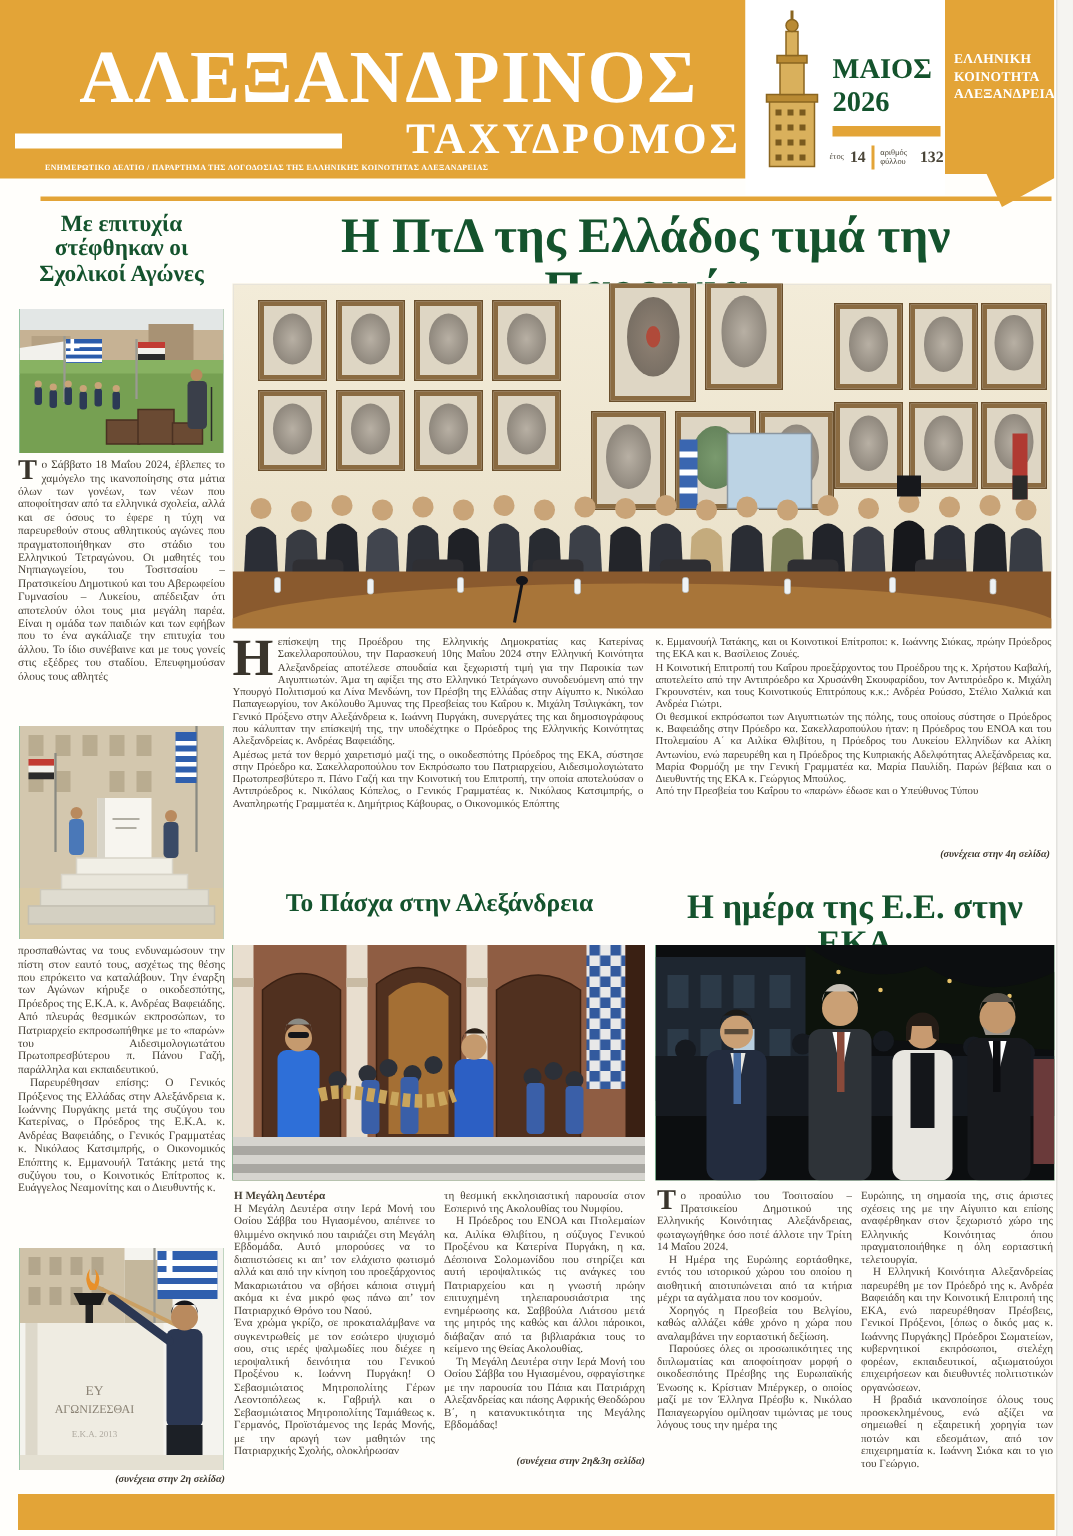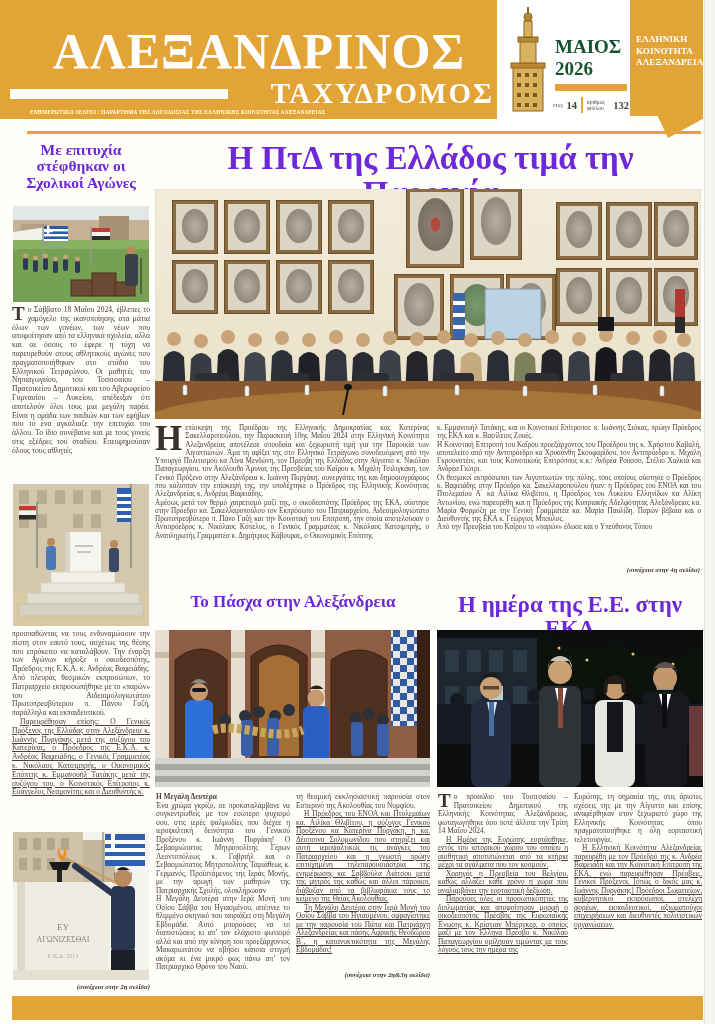--- a/index.html
+++ b/index.html
@@ -14,24 +14,24 @@
   .white-box{background:#fff;}
   .month{font-size:19px;font-weight:600;color:#14532d;text-align:left;line-height:1.15;}
   .yr-row{display:flex;align-items:center;gap:4px;color:#4a4538;}
   .yr-lbl{font-size:5.6px;line-height:1.1;}
   .yr-num{font-size:10.5px;font-weight:600;}
   .yr-div{width:2px;height:16px;background:#e3a437;}
   .ribbon{clip-path:polygon(0 0,100% 0,100% 86%,52% 100%,38% 84%,0 84%);
           color:#fff;font-weight:bold;font-size:9px;line-height:1.3;letter-spacing:.2px;
           padding:34px 0 0 6px;box-sizing:border-box;}
   
-  .headline{font-weight:bold;color:#6d28d9;text-align:center;line-height:1.05;}
+  .headline{font-weight:bold;color:#14532d;text-align:center;line-height:1.05;}
   .body-text{text-align:justify;color:#474136;overflow:hidden;}
   .body-text p{margin:0;}
-  p.ind{text-indent:8px;text-decoration:underline;}
+  p.ind{text-indent:8px;}
   .dc{float:left;font-weight:bold;line-height:.78;margin:1px 3px 0 0;color:#3a352c;}
   .dc-lead{font-size:35px;}
   .dc-sm{font-size:19px;}
   .kick{font-weight:bold;}
   .cont{font-style:italic;font-weight:bold;color:#3a352c;text-align:right;font-size:6.8px;}
   
   .photo{position:absolute;overflow:hidden;background:#15803d;box-shadow:0 0 0 1px #e8e4da inset;}
   .frame{position:absolute;background:#ded6c4;border:3px solid #8a6b42;box-shadow:0 0 0 1px #6a4f2c;box-sizing:border-box;}
   .frame .ov{width:70%;height:74%;margin:12% auto 0;border-radius:50%;background:radial-gradient(#b8b0a4,#7e776d);}
 </style>
@@ -450,22 +450,22 @@
         <rect y="128" width="275" height="6" fill="#d6d4cf"></rect>
           <rect y="134" width="275" height="6" fill="#a9a7a2"></rect>
         <rect y="140" width="275" height="6" fill="#d6d4cf"></rect>
           <rect y="146" width="275" height="6" fill="#a9a7a2"></rect>
         <rect y="152" width="275" height="5" fill="#d6d4cf"></rect>
       </g>
     </svg>
   </div>
   <div class="abs body-text" style="left:156px;top:793px;width:134px;height:186px;font-size:7.4px;line-height:1.15;">
     <p class="kick">Η Μεγάλη Δευτέρα</p>
+    <p>Η Μεγάλη Δευτέρα στην Ιερά Μονή του Οσίου Σάββα του Ηγιασμένου, απέπνεε το θλιμμένο σκηνικό που ταιριάζει στη Μεγάλη Εβδομάδα. Αυτό μπορούσες να το διαπιστώσεις κι απ’ τον ελάχιστο φωτισμό αλλά και από την κίνηση του προεξάρχοντος Μακαριωτάτου να σβήσει κάποια στιγμή ακόμα κι ένα μικρό φως πάνω απ’ τον Πατριαρχικό Θρόνο του Ναού.</p>
     <p>Ένα χρώμα γκρίζο, σε προκαταλάμβανε να συγκεντρωθείς με τον εσώτερο ψυχισμό σου, στις ιερές ψαλμωδίες που διέχεε η ιεροψαλτική δεινότητα του Γενικού Προξένου κ. Ιωάννη Πυργάκη! Ο Σεβασμιώτατος Μητροπολίτης Γέρων Λεοντοπόλεως κ. Γαβριήλ και ο Σεβασμιώτατος Μητροπολίτης Ταμιάθεως κ. Γερμανός, Προϊστάμενος της Ιεράς Μονής, με την αρωγή των μαθητών της Πατριαρχικής Σχολής, ολοκλήρωσαν</p>
-    <p>Η Μεγάλη Δευτέρα στην Ιερά Μονή του Οσίου Σάββα του Ηγιασμένου, απέπνεε το θλιμμένο σκηνικό που ταιριάζει στη Μεγάλη Εβδομάδα. Αυτό μπορούσες να το διαπιστώσεις κι απ’ τον ελάχιστο φωτισμό αλλά και από την κίνηση του προεξάρχοντος Μακαριωτάτου να σβήσει κάποια στιγμή ακόμα κι ένα μικρό φως πάνω απ’ τον Πατριαρχικό Θρόνο του Ναού.</p>
   </div>
   <div class="abs body-text" style="left:296px;top:793px;width:134px;height:176px;font-size:7.4px;line-height:1.15;">
     <p>τη θεσμική εκκλησιαστική παρουσία στον Εσπερινό της Ακολουθίας του Νυμφίου.</p>
     <p class="ind">Η Πρόεδρος του ΕΝΟΑ και Πτολεμαίων κα. Αιλίκα Θλιβίτου, η σύζυγος Γενικού Προξένου κα Κατερίνα Πυργάκη, η κα. Δέσποινα Σολομωνίδου που στηρίζει και αυτή ιεροψαλτικώς τις ανάγκες του Πατριαρχείου και η γνωστή πρώην επιτυχημένη τηλεπαρουσιάστρια της ενημέρωσης κα. Σαββούλα Λιάτσου μετά της μητρός της καθώς και άλλοι πάροικοι, διάβαζαν από τα βιβλιαράκια τους το κείμενο της Θείας Ακολουθίας.</p>
     <p class="ind">Τη Μεγάλη Δευτέρα στην Ιερά Μονή του Οσίου Σάββα του Ηγιασμένου, σφραγίστηκε με την παρουσία του Πάπα και Πατριάρχη Αλεξανδρείας και πάσης Αφρικής Θεοδώρου Β΄, η κατανυκτικότητα της Μεγάλης Εβδομάδας!</p>
   </div>
   <div class="abs cont" style="left:296px;top:971px;width:134px;">(συνέχεια στην 2η&amp;3η σελίδα)</div>
 
   <div class="abs headline" style="left:437px;top:593px;width:266px;font-size:23px;font-family:Liberation Serif, serif;">Η ημέρα της Ε.Ε. στην ΕΚΑ</div>
   <div class="photo" style="left:437px;top:630px;width:266px;height:157px;">
@@ -524,17 +524,18 @@
   </div>
   <div class="abs body-text" style="left:438px;top:793px;width:130px;height:186px;font-size:7.4px;line-height:1.15;">
     <p><span class="dc dc-sm">Τ</span><span>ο προαύλιο του Τοσιτσαίου – Πρατσικείου Δημοτικού της Ελληνικής Κοινότητας Αλεξάνδρειας, φωταγωγήθηκε όσο ποτέ άλλοτε την Τρίτη 14 Μαΐου 2024.</span></p>
     <p class="ind">Η Ημέρα της Ευρώπης εορτάσθηκε, εντός του ιστορικού χώρου του οποίου η αισθητική αποτυπώνεται από τα κτήρια μέχρι τα αγάλματα που τον κοσμούν.</p>
     <p class="ind">Χορηγός η Πρεσβεία του Βελγίου, καθώς αλλάζει κάθε χρόνο η χώρα που αναλαμβάνει την εορταστική δεξίωση.</p>
     <p class="ind">Παρούσες όλες οι προσωπικότητες της διπλωματίας και αποφοίτησαν μορφή ο οικοδεσπότης Πρέσβης της Ευρωπαϊκής Ένωσης κ. Κρίστιαν Μπέργκερ, ο οποίος μαζί με τον Έλληνα Πρέσβυ κ. Νικόλαο Παπαγεωργίου ομίλησαν τιμώντας με τους λόγους τους την ημέρα της</p>
   </div>
   <div class="abs body-text" style="left:574px;top:793px;width:128px;height:186px;font-size:7.4px;line-height:1.15;">
     <p>Ευρώπης, τη σημασία της, στις άριστες σχέσεις της με την Αίγυπτο και επίσης αναφέρθηκαν στον ξεχωριστό χώρο της Ελληνικής Κοινότητας όπου πραγματοποιήθηκε η όλη εορταστική τελετουργία.</p>
     <p class="ind">Η Ελληνική Κοινότητα Αλεξανδρείας παρευρέθη με τον Πρόεδρό της κ. Ανδρέα Βαφειάδη και την Κοινοτική Επιτροπή της ΕΚΑ, ενώ παρευρέθησαν Πρέσβεις, Γενικοί Πρόξενοι, [όπως ο δικός μας κ. Ιωάννης Πυργάκης] Πρόεδροι Σωματείων, κυβερνητικοί εκπρόσωποι, στελέχη φορέων, εκπαιδευτικοί, αξιωματούχοι επιχειρήσεων και διευθυντές πολιτιστικών οργανώσεων.</p>
+    <p class="ind">Η βραδιά ικανοποίησε όλους τους προσκεκλημένους, ενώ αξίζει να σημειωθεί η εξαιρετική χορηγία των ποτών και εδεσμάτων, από τον επιχειρηματία κ. Ιωάννη Σιόκα και το γιο του Γεώργιο.</p>
   </div>
 
   <div class="abs gold" style="left:12px;top:996px;width:691px;height:24px;"></div>
   <div class="abs" style="left:704px;top:0;width:11px;height:1024px;background:#f5f4f1;border-left:1px solid #e3e2de;"></div>
 </div>
 
 </body></html>

